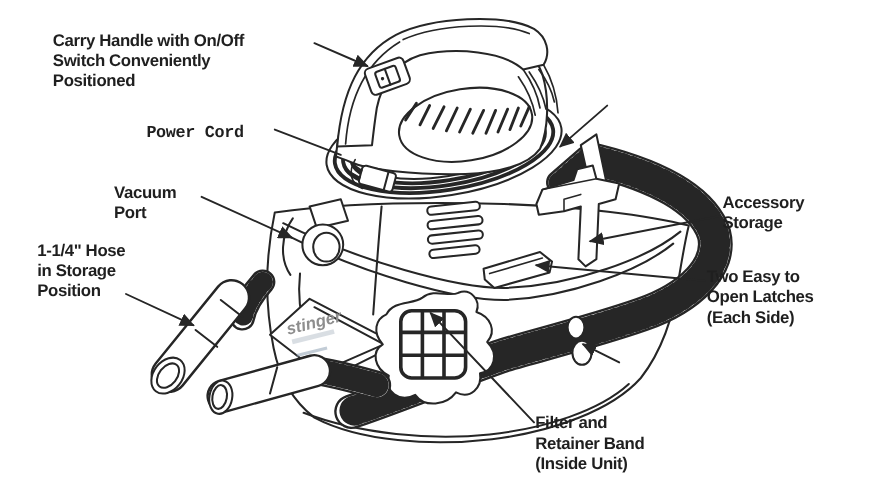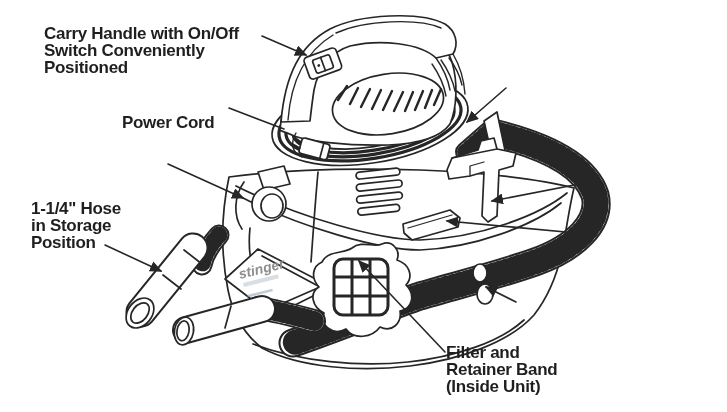--- a/index.html
+++ b/index.html
@@ -1,19 +1,19 @@
 <!DOCTYPE html>
 <html><head>
 <meta charset="utf-8">
 <style>
   html,body{margin:0;padding:0;background:#fff;}
   #stage{position:relative;width:727px;height:412px;background:#fff;overflow:hidden;
          font-family:"Liberation Sans","DejaVu Sans",sans-serif;}
   #art{position:absolute;left:0;top:0;}
-  .callout{position:absolute;font-weight:bold;font-size:17px;line-height:17px;
+  .callout{position:absolute;font-weight:bold;font-size:14px;line-height:17px;
            letter-spacing:-0.3px;color:#1f1f1f;white-space:pre-line;}
 </style>
 </head>
 <body>
 
 <div id="stage">
 
   <svg id="art" width="727" height="412" viewBox="0 0 727 412">
     <defs>
       <marker id="arr" markerUnits="userSpaceOnUse" markerWidth="13" markerHeight="11" refX="11" refY="5.5" orient="auto">
@@ -207,20 +207,27 @@
         <line x1="587" y1="234" x2="447" y2="221" marker-end="url(#arr)"></line>
         <line x1="516" y1="302" x2="486" y2="287" marker-end="url(#arr)"></line>
         <line x1="445" y1="352" x2="359" y2="261" marker-end="url(#arr)"></line>
       </g>
     </g>
   </svg>
 
   <div class="callout" style="left:44px;top:25px;">Carry Handle with On/Off
 Switch Conveniently
 Positioned</div>
-  <div class="callout" style="left:122px;top:114px;">Power Cord</div>
+  <div class="callout" style="left:122px;top:103px;font-family:Liberation Mono, monospace;">Power Cord</div>
+  <div class="callout" style="left:95px;top:152px;">Vacuum
+Port</div>
+  <div class="callout" style="left:602px;top:160px;">Accessory
+Storage</div>
   <div class="callout" style="left:31px;top:200px;">1-1/4" Hose
 in Storage
 Position</div>
+  <div class="callout" style="left:589px;top:222px;">Two Easy to
+Open Latches
+(Each Side)</div>
   <div class="callout" style="left:446px;top:344px;">Filter and
 Retainer Band
 (Inside Unit)</div>
 </div>
 
 </body></html>

